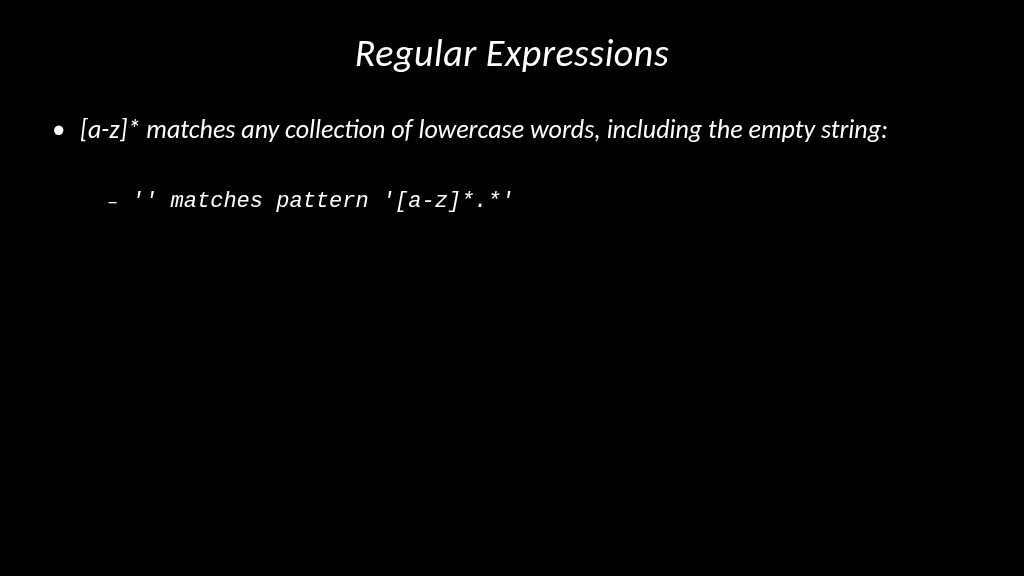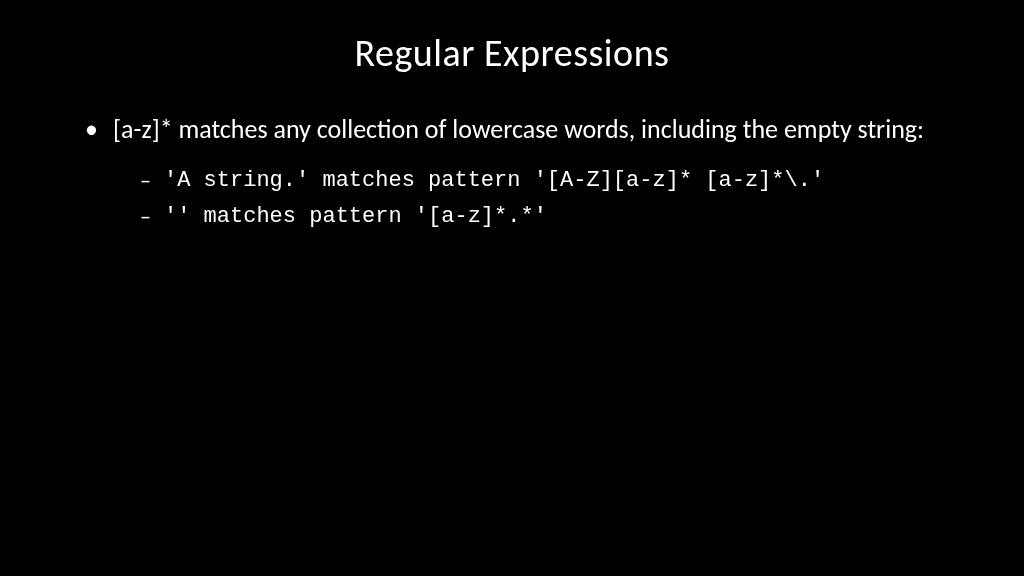--- a/index.html
+++ b/index.html
@@ -11,35 +11,36 @@
       width: 1024px;
       height: 576px;
       background: #000000;
       color: #ffffff;
       font-family: Calibri, "Segoe UI", Arial, sans-serif;
       overflow: hidden;
     }
     .slide {
       width: 100%;
       height: 100%;
-      padding: 30px 55px;
+      padding: 30px 22px;
+      font-style: italic;
     }
     .title {
       font-size: 38px;
       font-weight: 400;
       text-align: center;
       margin-bottom: 35px;
       letter-spacing: 0.5px;
     }
     .content {
       padding-left: 30px;
     }
     .bullet-main {
       list-style: none;
-      margin-bottom: 14px;
+      margin-bottom: 35px;
     }
     .bullet-main li {
       position: relative;
       font-size: 26px;
       line-height: 1.45;
       padding-left: 28px;
     }
     .bullet-main li::before {
       content: "•";
       position: absolute;
@@ -69,17 +70,16 @@
 </head>
 <body>
 
 <div class="slide">
   <h1 class="title">Regular Expressions</h1>
   <div class="content">
     <ul class="bullet-main">
       <li>[a-z]* matches any collection of lowercase words, including the empty string:</li>
     </ul>
     <ul class="bullet-sub">
-      <li>'A string.' matches pattern '[A-Z][a-z]* [a-z]*\.'</li>
       <li>'' matches pattern '[a-z]*.*'</li>
     </ul>
   </div>
 </div>
 
 </body></html>

